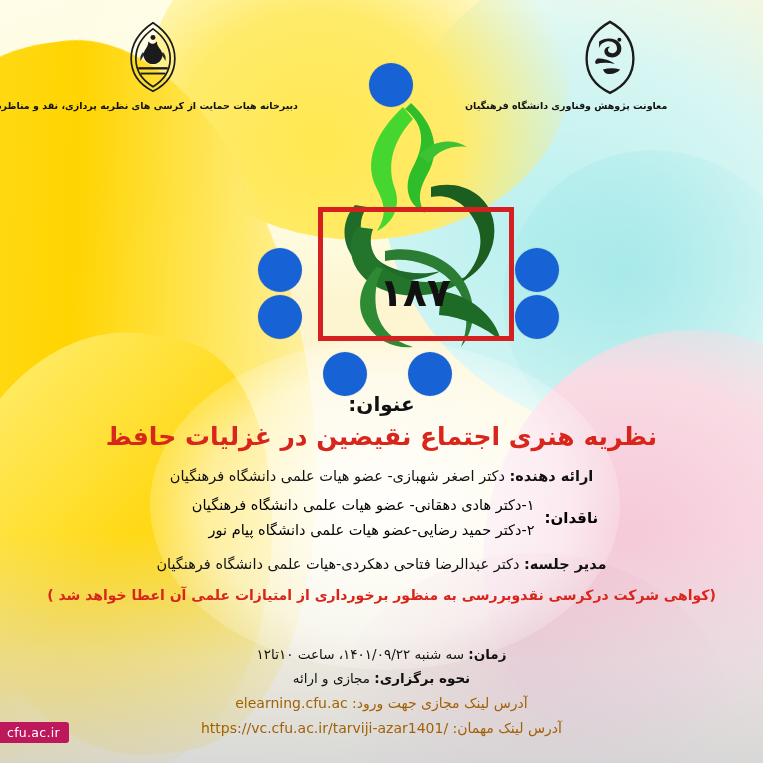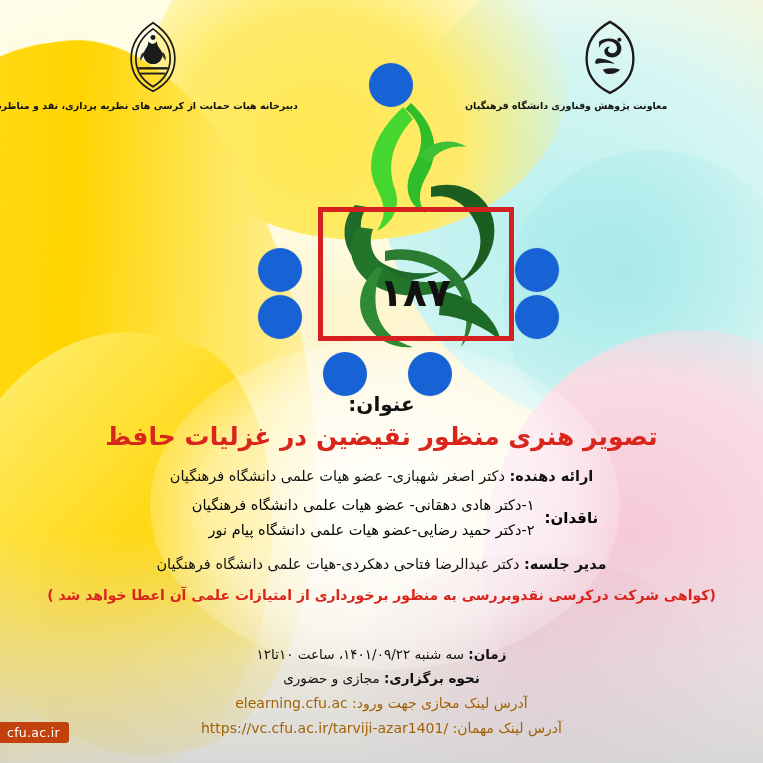--- a/index.html
+++ b/index.html
@@ -258,21 +258,21 @@
   }
   .flink .url {
     direction: ltr;
     unicode-bidi: embed;
     display: inline-block;
   }
   .badge {
     position: absolute;
     left: 0;
     bottom: 20px;
-    background: #c2410c;
+    background: #be185d;
     color: #fff;
     font-size: 12.5px;
     padding: 3px 9px 3px 7px;
     border-radius: 0 3px 3px 0;
     direction: ltr;
     letter-spacing: 0.3px;
   }
 </style>
 </head>
 <body>
@@ -350,21 +350,21 @@
     </svg>
 
     <div class="red-box"></div>
     <div class="num187">۱۸۷</div>
   </div>
 
   <div class="content">
 
     <div class="label-onvan">عنوان:</div>
 
-    <div class="title">تصویر هنری منظور نقیضین در غزلیات حافظ</div>
+    <div class="title">نظریه هنری اجتماع نقیضین در غزلیات حافظ</div>
 
     <div class="row">
       <span class="lbl">ارائه دهنده:</span>
       <span>دکتر اصغر شهبازی- عضو هیات علمی دانشگاه فرهنگیان</span>
     </div>
 
     <div class="naghedan-wrap">
       <span class="naghedan-label">ناقدان:</span>
       <span class="naghedan-list">
         <div>۱-دکتر هادی دهقانی- عضو هیات علمی دانشگاه فرهنگیان</div>
@@ -380,21 +380,21 @@
     <div class="note">(کواهی شرکت درکرسی نقدوبررسی به منظور برخورداری از امتیازات علمی آن اعطا خواهد شد )</div>
   </div>
 
   <div class="footer">
     <div class="finfo">
       <span class="lbl">زمان:</span>
       <span>سه شنبه ۱۴۰۱/۰۹/۲۲، ساعت ۱۰تا۱۲</span>
     </div>
     <div class="finfo">
       <span class="lbl">نحوه برگزاری:</span>
-      <span>مجازی و حضوری</span>
+      <span>مجازی و ارائه</span>
     </div>
     <div class="flink">
       <span class="lbl">آدرس لینک مجازی جهت ورود:</span>
       <span class="url">elearning.cfu.ac</span>
     </div>
     <div class="flink">
       <span class="lbl">آدرس لینک مهمان:</span>
       <span class="url">https://vc.cfu.ac.ir/tarviji-azar1401/</span>
     </div>
   </div>

